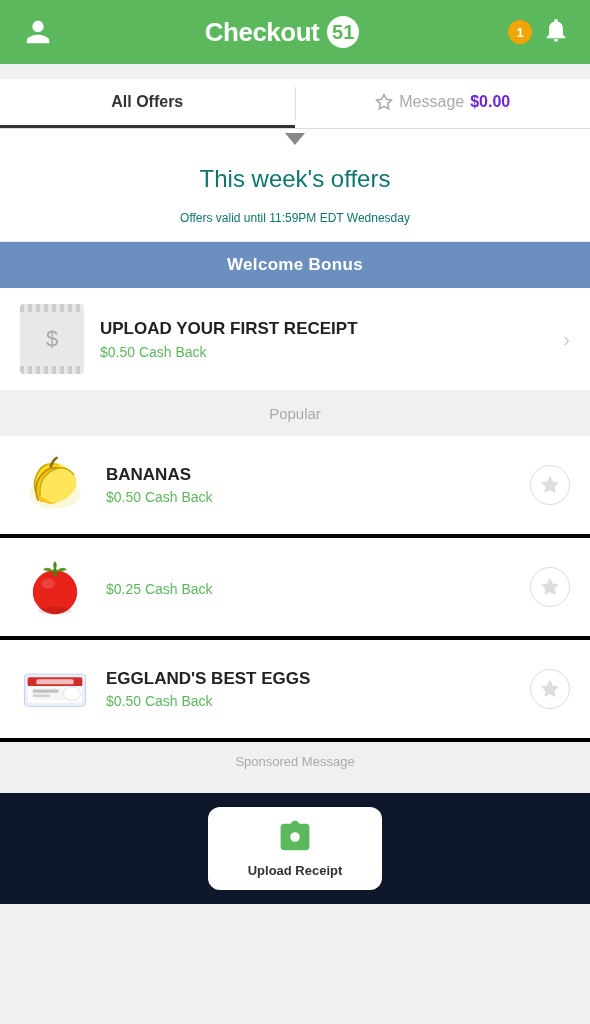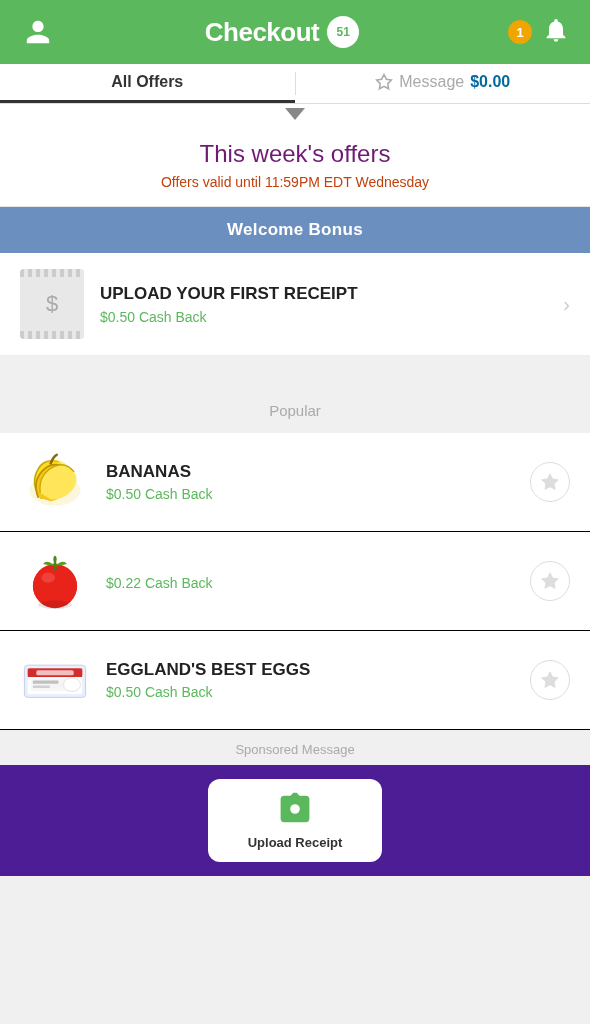--- a/index.html
+++ b/index.html
@@ -46,21 +46,21 @@
     .header-logo-badge {
       background: white;
       color: #5cb85c;
       border-radius: 50%;
       width: 32px;
       height: 32px;
       display: flex;
       align-items: center;
       justify-content: center;
       font-weight: 700;
-      font-size: 12px;
+      font-size: 20px;
       text-align: center;
     }
     .header-right {
       display: flex;
       align-items: center;
       gap: 10px;
     }
     .notification-badge {
       background: #f0a500;
       color: white;
@@ -77,21 +77,22 @@
       fill: white;
       width: 28px;
       height: 28px;
     }
 
     
     .tab-bar {
       background: white;
       display: flex;
       border-bottom: 1px solid #ddd;
-      height: 40px;
+      height: 50px;
+      margin-top: 15px;
     }
     .tab-item {
       flex: 1;
       display: flex;
       align-items: center;
       justify-content: center;
       cursor: pointer;
       font-size: 16px;
       font-weight: 600;
       color: #333;
@@ -99,21 +100,21 @@
     }
     .tab-item.active {
       border-bottom: 3px solid #333;
     }
     .tab-item.starred {
       color: #aaa;
       font-weight: 400;
       gap: 6px;
     }
     .tab-item.starred .starred-amount {
-      color: #0369a1;
+      color: #6d28d9;
       font-weight: 600;
     }
     .tab-divider {
       width: 1px;
       background: #ddd;
       margin: 8px 0;
     }
 
     
     .dropdown-arrow {
@@ -131,26 +132,26 @@
     
     .offers-header {
       background: white;
       text-align: center;
       padding: 18px 20px 16px;
       border-bottom: 1px solid #e8e8e8;
     }
     .offers-title {
       font-size: 24px;
       font-weight: 400;
-      color: #701a75;
-      margin-bottom: 6px;
+      color: #0f766e;
+      margin-bottom: 18px;
     }
     .offers-subtitle {
-      font-size: 14px;
-      color: #c2410c;
+      font-size: 12px;
+      color: #0f766e;
     }
 
     
     .welcome-bonus-banner {
       background: #6b8fbe;
       padding: 13px 36px;
       text-align: center;
     }
     .welcome-bonus-text {
       color: white;
@@ -220,31 +221,30 @@
       font-size: 20px;
     }
 
     
     .section-label {
       text-align: center;
       padding: 14px 4px;
       font-size: 15px;
       color: #aaa;
       font-weight: 400;
-      margin-top: 32px;
     }
 
     
     .offer-item {
       background: white;
       display: flex;
       align-items: center;
       padding: 14px 20px;
       gap: 16px;
-      border-bottom: 1px solid #000000;
+      border-bottom: 4px solid #000000;
       cursor: pointer;
     }
     .offer-image {
       width: 70px;
       height: 70px;
       flex-shrink: 0;
       display: flex;
       align-items: center;
       justify-content: center;
       border-radius: 4px;
@@ -285,27 +285,27 @@
     }
 
     
     .banana-svg { width: 68px; height: 68px; }
     .tomato-svg { width: 68px; height: 68px; }
     .eggs-svg { width: 68px; height: 50px; }
 
     
     .sponsored-label {
       text-align: center;
-      padding: 12px 20px 8px;
+      padding: 12px 20px 24px;
       font-size: 13px;
       color: #aaa;
       background: #f0f0f0;
     }
     .bottom-bar {
-      background: #4c1d95;
+      background: #0f172a;
       display: flex;
       align-items: center;
       justify-content: center;
       height: 111px;
       position: relative;
     }
     .upload-btn {
       background: white;
       border-radius: 12px;
       padding: 12px 40px;
@@ -437,21 +437,21 @@
       <rect x="38" y="18" width="4" height="10" rx="2" fill="#4a7c10"></rect>
 
       <path d="M40 22 Q30 14 26 20 Q32 22 40 22 Z" fill="#5a9c20"></path>
       <path d="M40 22 Q50 14 54 20 Q48 22 40 22 Z" fill="#5a9c20"></path>
       <path d="M40 22 Q36 12 40 10 Q44 12 40 22 Z" fill="#4a8c18"></path>
 
       <ellipse cx="40" cy="68" rx="20" ry="5" fill="rgba(0,0,0,0.1)"></ellipse>
     </svg>
   </div>
   <div class="offer-info">
-    <div class="offer-cashback">$0.22 Cash Back</div>
+    <div class="offer-cashback">$0.25 Cash Back</div>
   </div>
   <div class="star-btn">
     <svg viewBox="0 0 24 24" xmlns="http://www.w3.org/2000/svg">
       <polygon points="12,2 15.09,8.26 22,9.27 17,14.14 18.18,21.02 12,17.77 5.82,21.02 7,14.14 2,9.27 8.91,8.26"></polygon>
     </svg>
   </div>
 </div>
 
 <div class="offer-item">
   <div class="offer-image">

